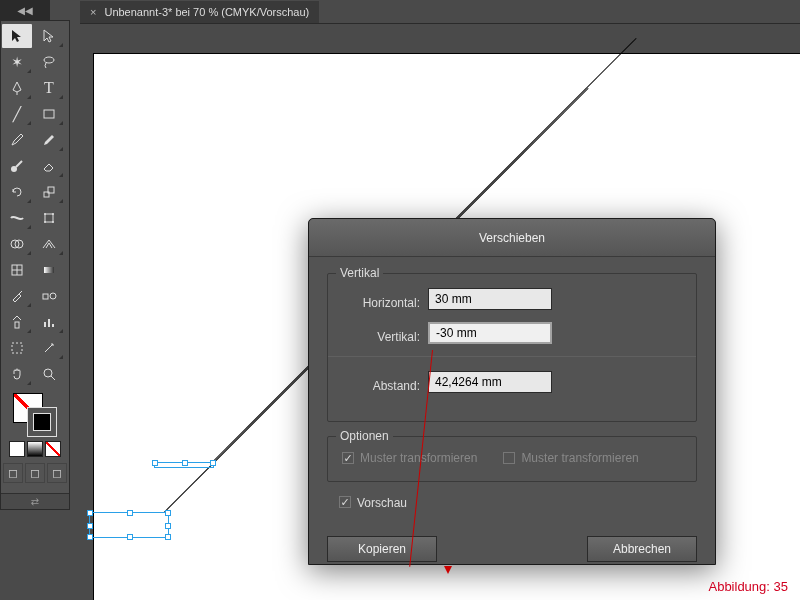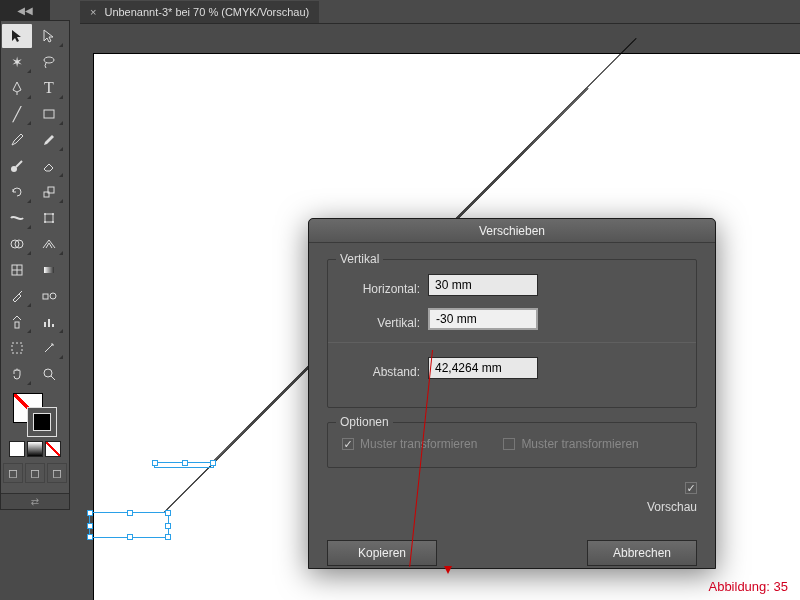--- a/index.html
+++ b/index.html
@@ -54,36 +54,36 @@
   .l2{left:70px;top:458px;width:600px;height:1px;transform:rotate(-45deg);}
   .sel-box{position:absolute;border:1px solid #2aa0e8;}
   .sb1{left:60px;top:408px;width:60px;height:6px;}
   .sb2{left:-5px;top:458px;width:80px;height:26px;}
   .handle{position:absolute;width:6px;height:6px;border:1px solid #2aa0e8;background:#fff;}
   
   .dialog {
     position:absolute; left:308px; top:218px; width:408px; background:#535353;
     border:1px solid #1a1a1a; border-radius:5px 5px 0 0; box-shadow:0 6px 30px rgba(0,0,0,.5);
   }
-  .dlg-title{height:24px;background:linear-gradient(#6a6a6a,#555);border-radius:5px 5px 0 0;
+  .dlg-title{height:38px;background:linear-gradient(#6a6a6a,#555);border-radius:5px 5px 0 0;
     display:flex;align-items:center;justify-content:center;color:#eee;font-size:12px;border-bottom:1px solid #3a3a3a;}
   .dlg-body{padding:16px 18px 12px 18px;color:#ddd;font-size:12px;}
   .group{border:1px solid #3a3a3a;border-radius:2px;padding:14px 14px 16px 14px;margin-bottom:14px;position:relative;}
   .group-label{position:absolute;top:-8px;left:8px;background:#535353;padding:0 4px;color:#ddd;font-size:12px;}
   .field-row{display:flex;align-items:flex-end;margin-bottom:12px;}
   .field-row label{width:78px;text-align:right;margin-right:8px;color:#ddd;}
-  .txt-input{width:110px;height:22px;background:#e8e8e8;border:1px solid #2a2a2a;color:#000;font-size:12px;padding:0 6px;}
+  .txt-input{width:124px;height:22px;background:#e8e8e8;border:1px solid #2a2a2a;color:#000;font-size:12px;padding:0 6px;}
   .txt-input.focused{border:2px solid #a3a3a3;background:#f0f0f0;}
   .sep{height:1px;background:#3a3a3a;margin:8px -14px 14px -14px;border-bottom:1px solid #606060;}
   .angle-dial{width:26px;height:26px;border-radius:50%;background:#6a6a6a;border:1px solid #2a2a2a;margin-right:8px;position:relative;}
   .angle-dial::after{content:"";position:absolute;left:50%;top:50%;width:11px;height:1px;background:#222;transform-origin:left center;transform:rotate(-45deg);}
   .opt-row{display:flex;align-items:center;gap:6px;color:#888;}
   .chk{width:12px;height:12px;border:1px solid #777;display:inline-flex;align-items:center;justify-content:center;color:#ddd;font-size:10px;}
   .chk.on::after{content:"✓";color:#ddd;font-size:11px;line-height:1;}
-  .preview-row{display:flex;align-items:flex-end;gap:6px;margin:12px 0 14px 12px;color:#ddd;flex-direction:column;}
+  .preview-row{display:flex;align-items:flex-start;gap:6px;margin:12px 0 14px 12px;color:#ddd;}
   .btn-row{display:flex;gap:10px;padding:0 18px 2px 18px;}
   .btn{flex:0 0 auto;width:110px;height:26px;background:linear-gradient(#6b6b6b,#555);border:1px solid #2a2a2a;border-radius:0;color:#eee;font-size:12px;display:flex;align-items:center;justify-content:center;}
   .btn.spacer{flex:1;background:none;border:none;}
   
   .arrow-line{position:absolute;left:432px;top:350px;width:1px;height:218px;background:#c00;transform:rotate(6deg);transform-origin:top;}
   .arrow-head{position:absolute;left:444px;top:566px;width:0;height:0;border-left:4px solid transparent;border-right:4px solid transparent;border-top:8px solid #c00;}
   
   .caption{position:absolute;right:12px;bottom:6px;color:#d00020;font-size:13px;}
   
   svg.tool-svg{width:16px;height:16px;}

